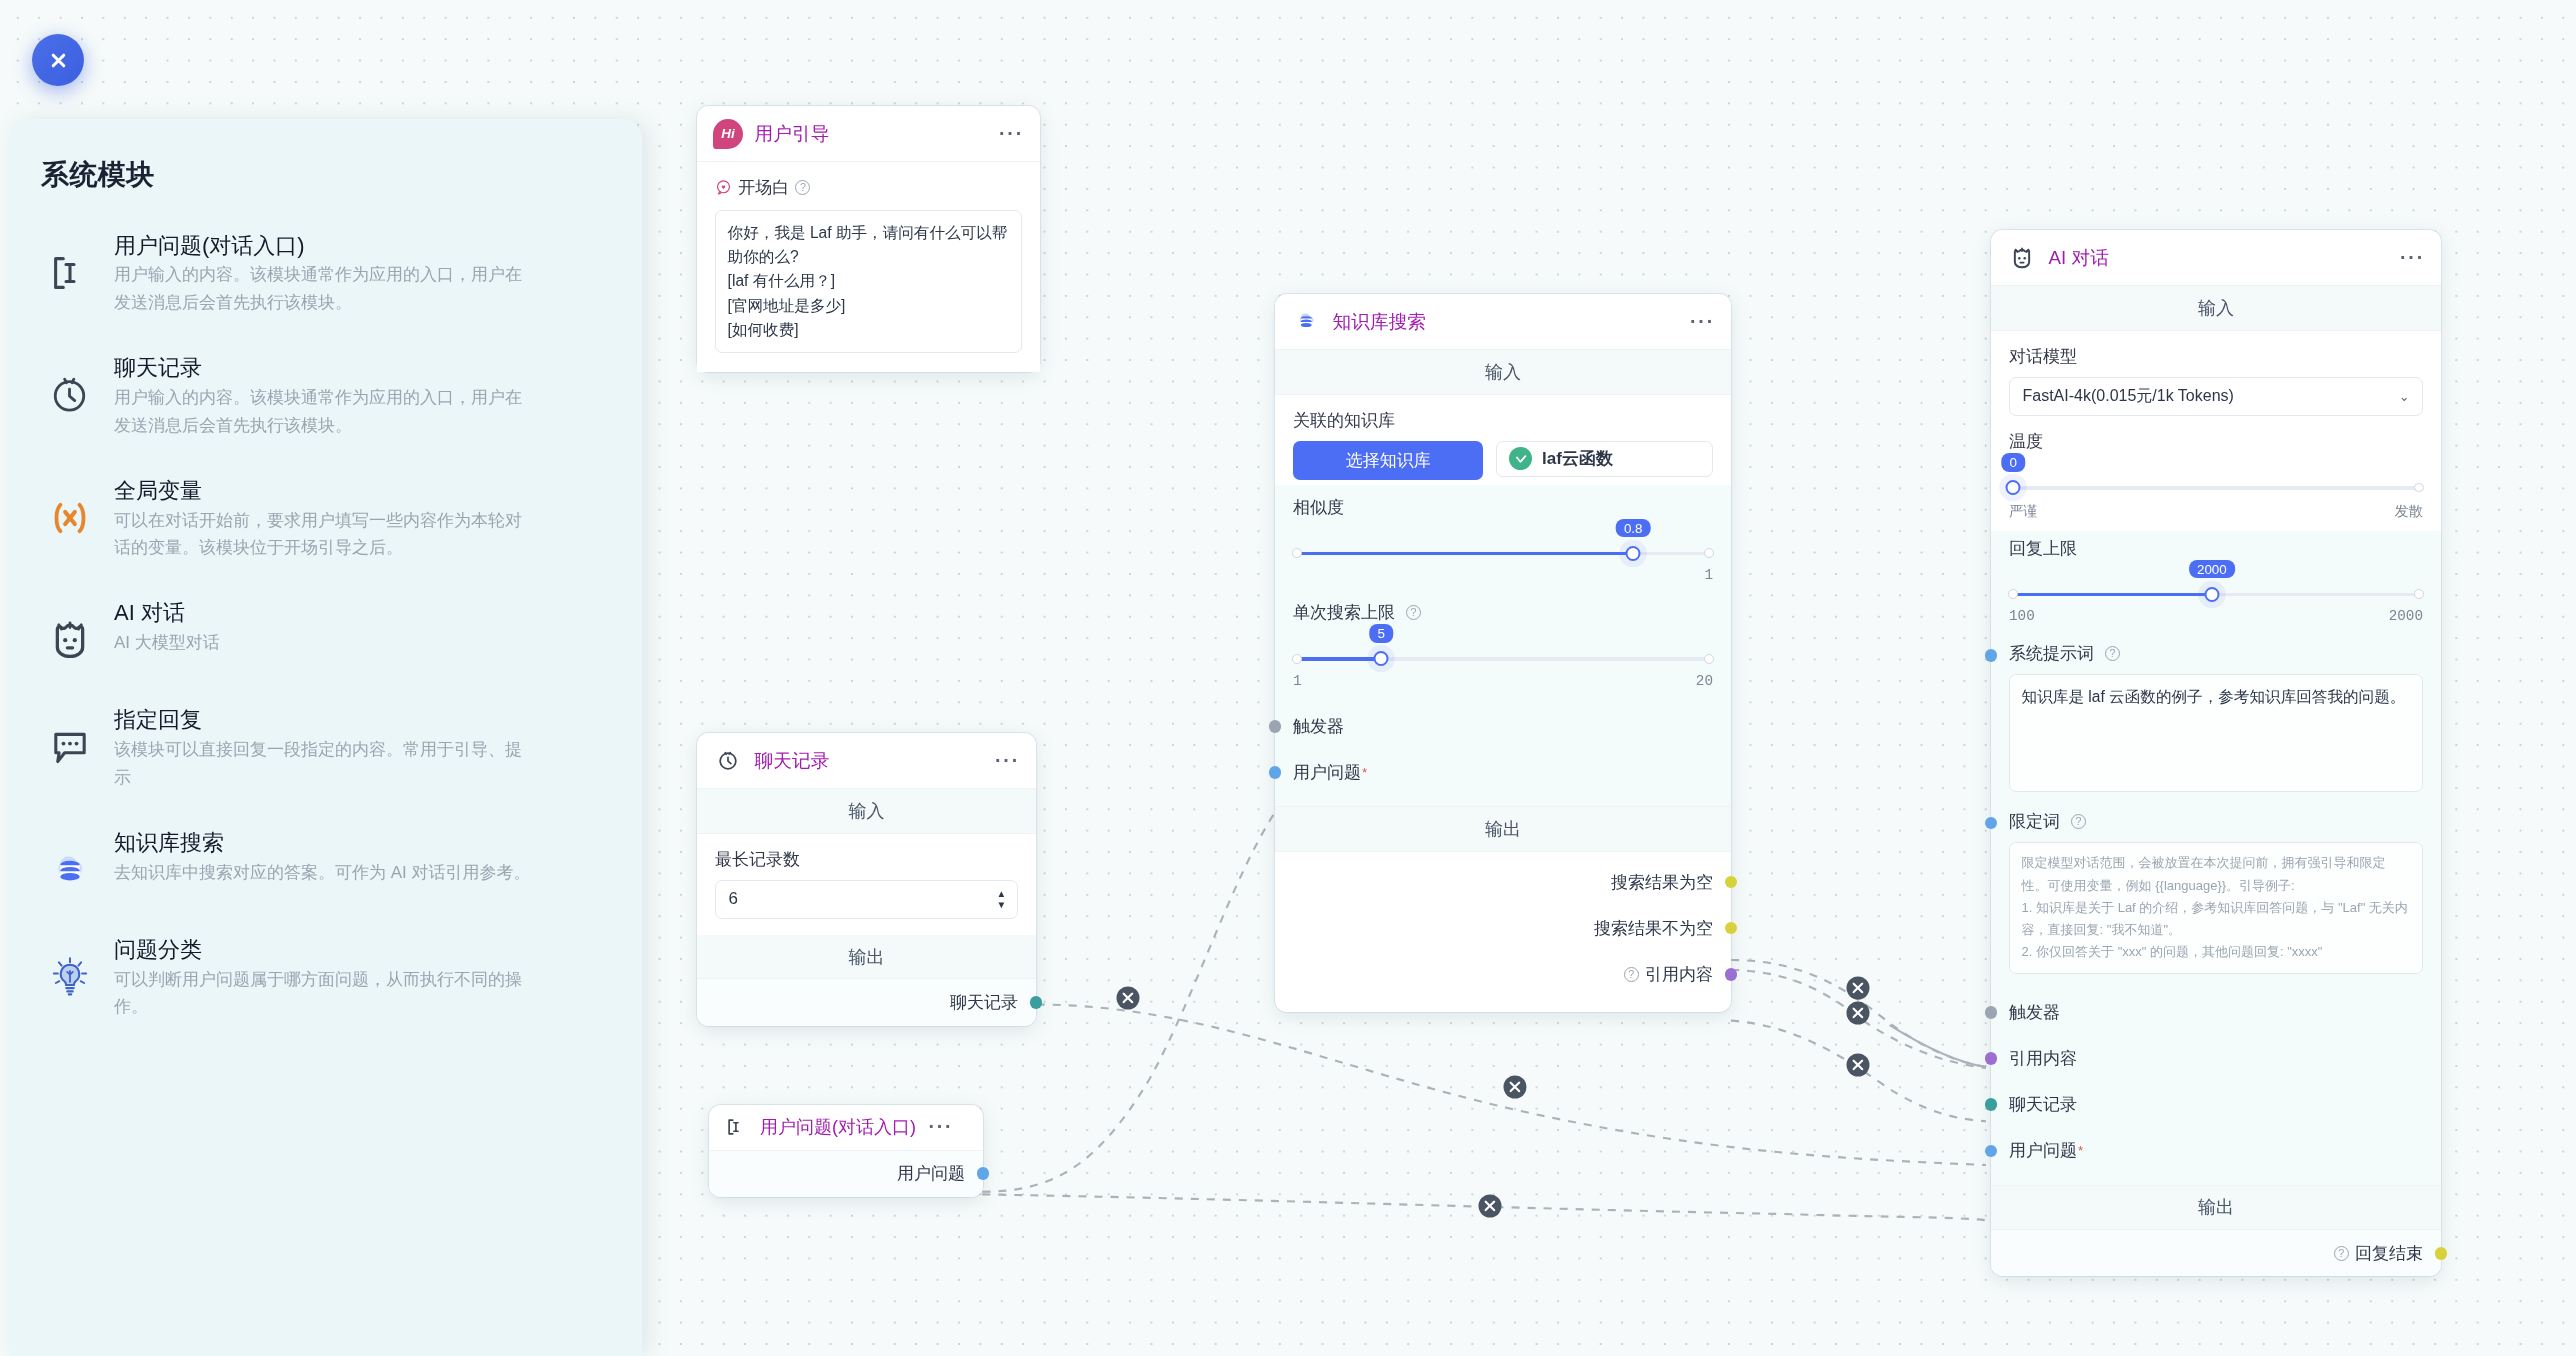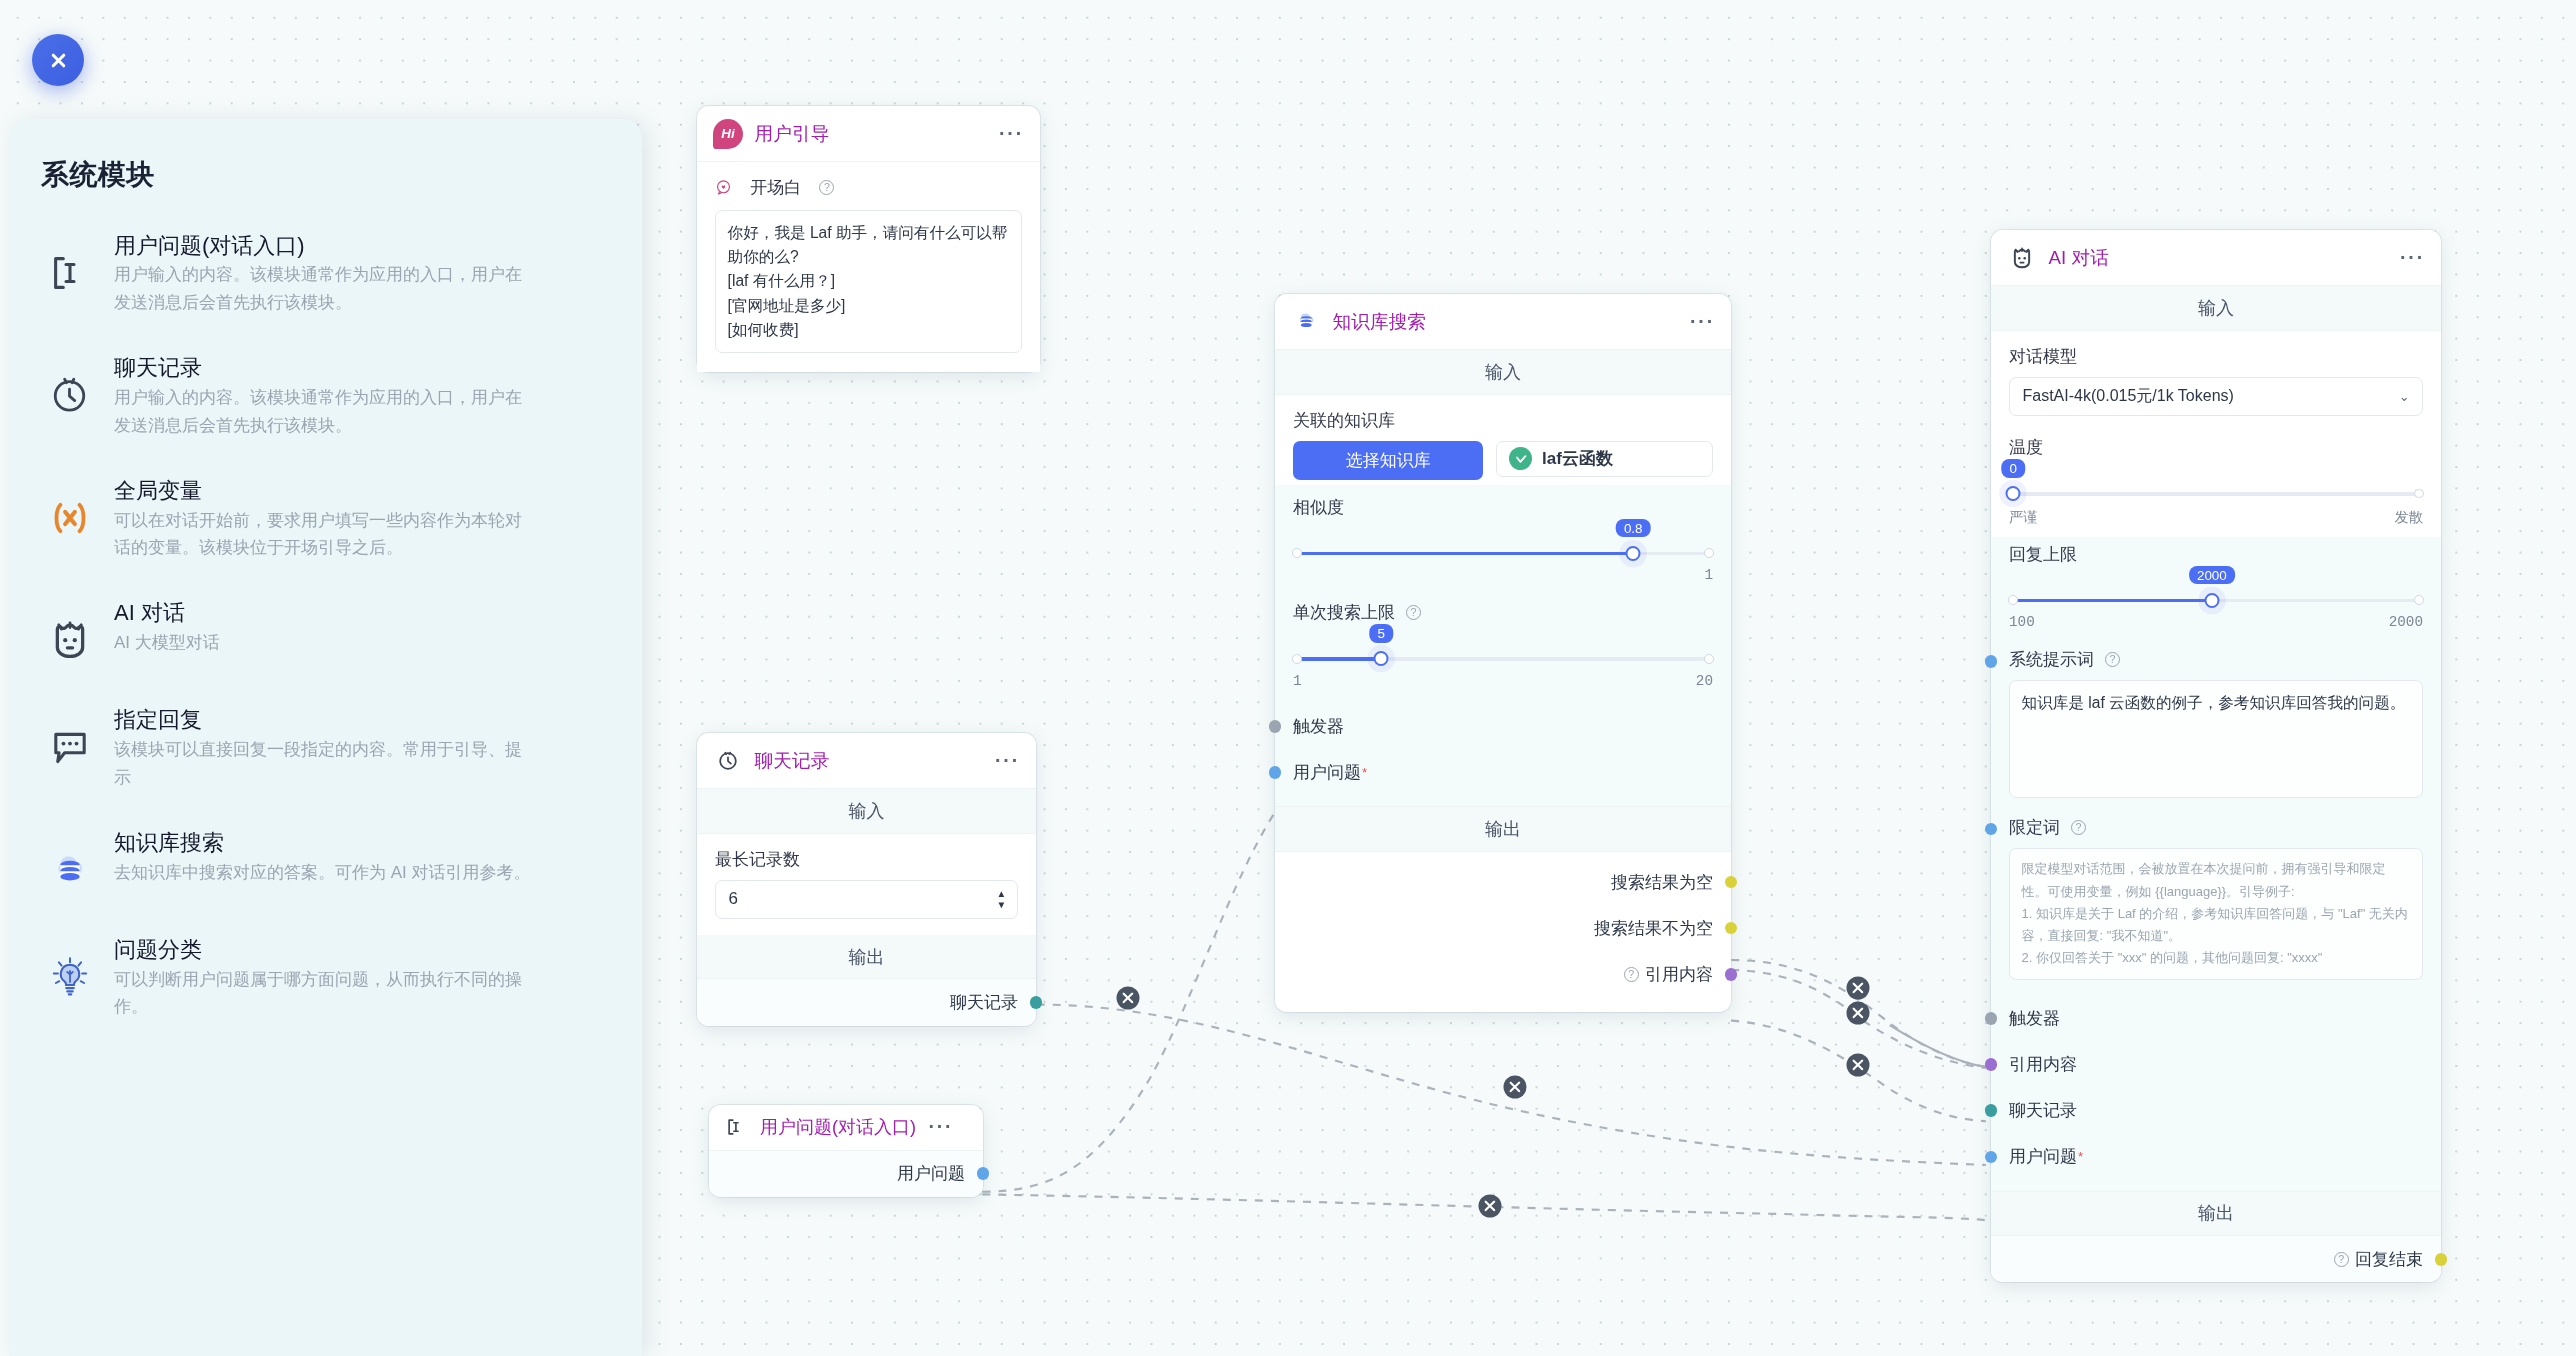--- a/index.html
+++ b/index.html
@@ -263,21 +263,21 @@
   <div class="node" style="left:697px; top:106px; width:343px;">
     <div class="node-head">
       <span class="head-icon">
         <span class="hi-badge">Hi</span>
       </span>
       <span class="node-title">用户引导</span>
       <span class="node-dots">···</span>
     </div>
     <div class="body">
       <div class="field-label">
-        <span style="display:inline-flex;align-items:center;gap:12px;">
+        <span style="display:inline-flex;align-items:center;">
           <svg width="17" height="17" viewBox="0 0 24 24" fill="none" style="margin-right:6.2px">
             <circle cx="12" cy="11" r="8.4" stroke="#d1457f" stroke-width="1.7"></circle>
             <path d="M6.5 18.5 L4.8 21.2 L8.4 20" stroke="#d1457f" stroke-width="1.7" fill="none" stroke-linejoin="round"></path>
             <path d="M12 14.2 C9.2 12 9 10.2 10.2 9.3 C11.1 8.6 12 9.5 12 9.9 C12 9.5 12.9 8.6 13.8 9.3 C15 10.2 14.8 12 12 14.2Z" fill="#d1457f"></path>
           </svg>
           <span>开场白</span>
           <span class="sub-help">?</span>
         </span>
       </div>
       <textarea class="ta" rows="5" style="">你好，我是 Laf 助手，请问有什么可以帮助你的么?
@@ -441,21 +441,21 @@
     </div>
     <div class="band">输入</div>
     <div class="body" style="padding-bottom:9px;">
       <div class="field-label">对话模型</div>
       <div class="select-box">
         <span>FastAI-4k(0.015元/1k Tokens)</span>
         <span class="chev">⌄</span>
       </div>
     </div>
     <div style="padding:5.3px 18px 10.7px 18px;background:#fff;">
-      <div class="field-label" style="margin-bottom:1.8px;margin-top:6px;">温度</div>
+      <div class="field-label" style="margin-bottom:1.8px;">温度</div>
       <div class="slider-wrap">
         <div class="track"></div>
         <div class="end-dot l"></div>
         <div class="end-dot r"></div>
         <div class="bubble" style="left:1%">0</div>
         <div class="knob" style="left:1%"></div>
       </div>
       <div class="rng">
         <span>严谨</span>
         <span>发散</span>

